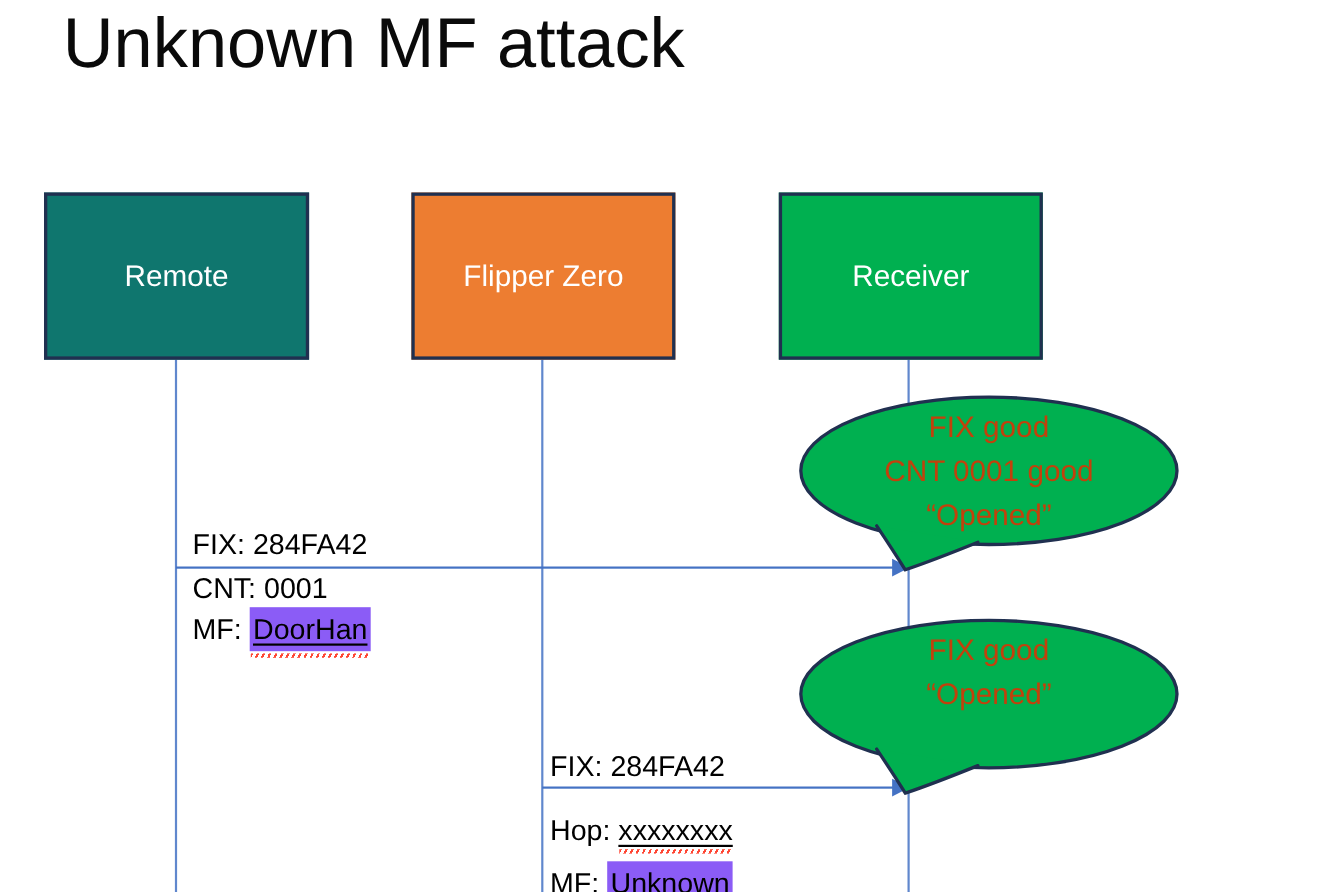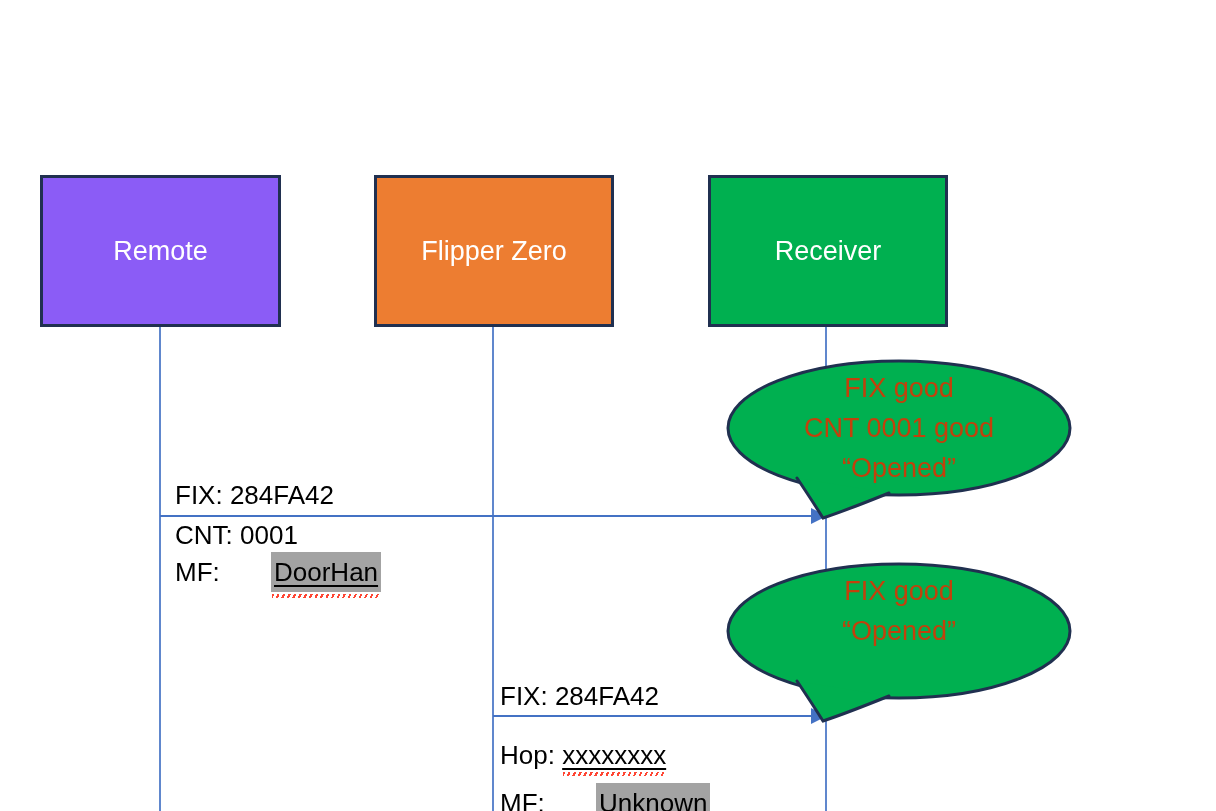--- a/index.html
+++ b/index.html
@@ -5,60 +5,61 @@
   html,body{margin:0;padding:0;background:#ffffff;}
   body{font-family:"Liberation Sans", sans-serif;}
   .stage{position:relative;width:1216px;height:811px;background:#ffffff;overflow:hidden;}
 
   .title{position:absolute;left:57px;top:2px;font-size:64px;font-weight:300;
          color:#0a0a0a;letter-spacing:0px;white-space:nowrap;}
 
   .actor{position:absolute;top:175px;height:152px;border:3px solid #203050;
          box-sizing:border-box;display:flex;align-items:center;justify-content:center;
          color:#ffffff;font-size:27px;z-index:4;}
-  .actor-remote{left:40px;width:241px;background:#8b5cf6;}
+  .actor-remote{left:40px;width:241px;background:#0f766e;}
   .actor-flipper{left:374px;width:240px;background:#ED7D31;}
   .actor-receiver{left:708px;width:240px;background:#00B050;text-align:center;}
 
   .lifeline{position:absolute;top:327px;height:484px;width:2px;background:#4472C4;
             opacity:.85;z-index:1;}
   .lifeline-remote{left:159px;}
   .lifeline-flipper{left:492px;}
   .lifeline-receiver{left:825px;}
 
   .msg-line{position:absolute;height:2px;background:#4472C4;z-index:2;}
   .msg1-line{left:160px;top:515px;width:653px;}
   .msg2-line{left:493px;top:715px;width:320px;}
   .arrowhead{position:absolute;width:0;height:0;z-index:2;
              border-top:8px solid transparent;border-bottom:8px solid transparent;
              border-left:16px solid #4472C4;}
   .msg1-head{left:811px;top:508px;}
   .msg2-head{left:811px;top:708px;}
 
   .lbl{position:absolute;font-size:26px;color:#000;white-space:nowrap;z-index:5;}
-  .hl{background:#a3a3a3;padding:5px 3px;margin-left:44px;}
+  .hl{background:#8b5cf6;padding:5px 3px;}
   .u{text-decoration:underline;text-decoration-thickness:2px;text-underline-offset:4px;}
   .sq{position:relative;}
   .sq::after{content:"";position:absolute;left:1px;right:1px;bottom:-6px;height:4px;
      background:repeating-linear-gradient(115deg,#ff4633 0 2px,rgba(255,70,51,0) 2px 5px);}
 
   .bubble-svg{position:absolute;left:717px;width:364px;height:178px;z-index:3;}
   .bubble1-svg{top:352px;}
   .bubble2-svg{top:555px;}
   .bubble-text{position:absolute;left:727px;width:344px;text-align:center;
                color:#c2410c;font-size:27px;white-space:nowrap;z-index:4;}
   .bt{position:relative;height:40px;line-height:40px;}
   .bubble1-text{top:368px;}
   .bubble2-text{top:571px;}
 </style>
 </head>
 <body>
 
 <div class="stage">
 
+  <div class="title">Unknown MF attack</div>
 
   <div class="actor actor-remote">
     <span>Remote</span>
   </div>
   <div class="actor actor-flipper">
     <span>Flipper Zero</span>
   </div>
   <div class="actor actor-receiver">
     <span>Receiver</span>
   </div>

